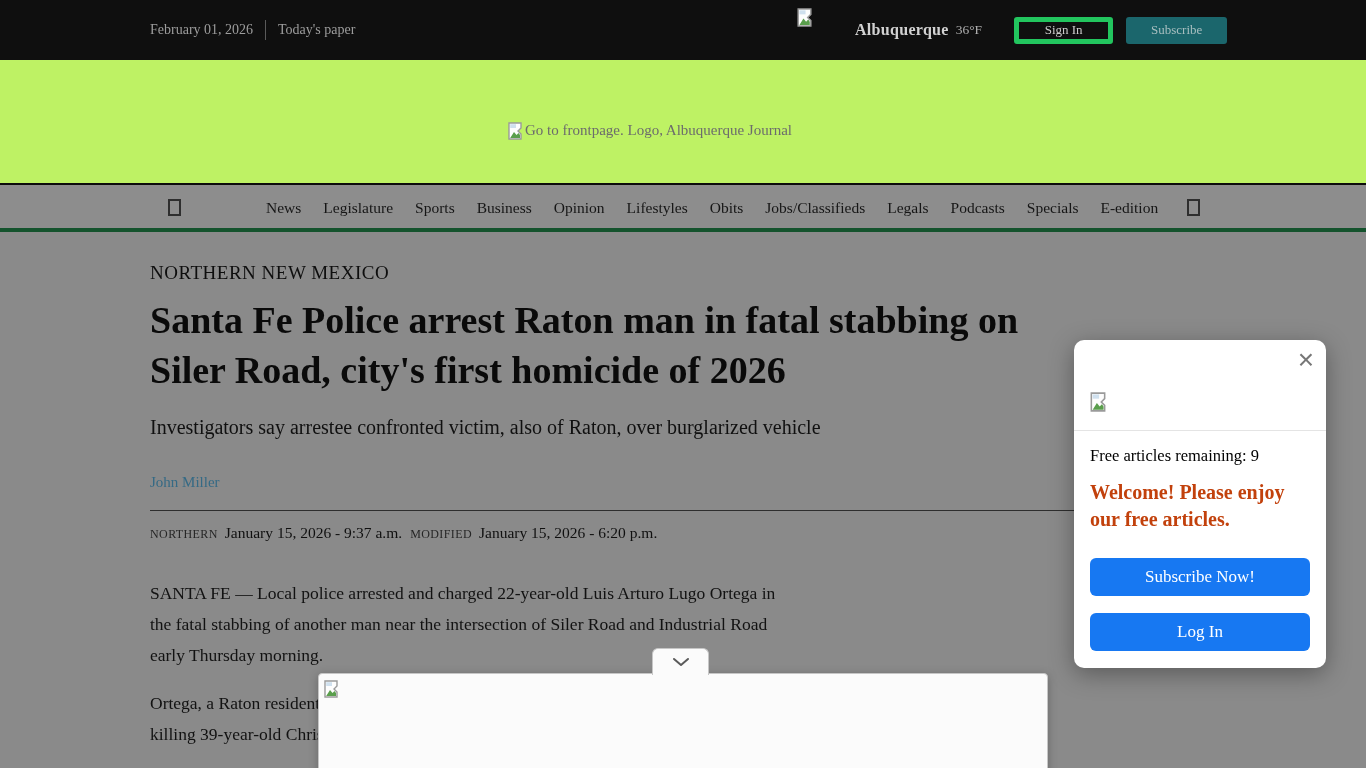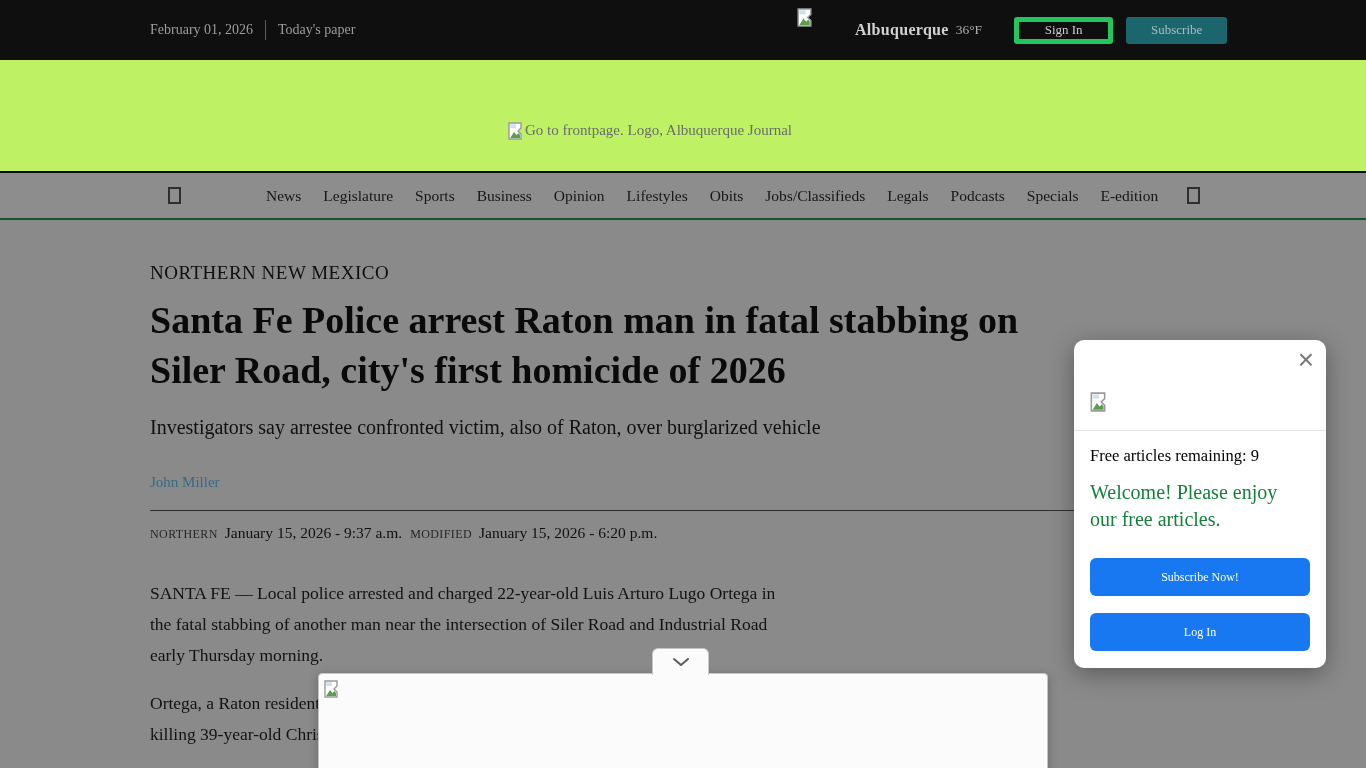--- a/index.html
+++ b/index.html
@@ -47,23 +47,23 @@
     background:#bef264;
   }
   .logo-link {
     position:absolute; left:508px; top:62px;
     display:flex; align-items:flex-start; gap:3px;
     color:#6c6c6c; font-size:15px; text-decoration:none;
   }
 
   
   .navbar {
-    position:absolute; left:0; top:171px; width:1366px; height:49px;
+    position:absolute; left:0; top:183px; width:1366px; height:49px;
     background:#8d8d8d;
-    border-top:2px solid #0c0c0c; border-bottom:2px solid #14532d;
+    border-top:2px solid #0c0c0c; border-bottom:4px solid #14532d;
   }
   .nav-burger, .nav-search {
     position:absolute; top:14px; width:13px; height:17px;
     border:2px solid #2e2e2e; background:transparent; cursor:pointer;
   }
   .nav-burger { left:168px; }
   .nav-search { left:1187px; }
   .nav-items {
     position:absolute; left:266px; top:0; height:45px;
     display:flex; align-items:center; gap:22px;
@@ -101,25 +101,25 @@
   .modal-close {
     position:absolute; right:12px; top:6px;
     background:none; border:none; cursor:pointer;
     font-size:28px; line-height:28px; color:#777;
     font-family:"Liberation Sans", sans-serif; font-weight:300;
   }
   .modal-img { position:absolute; left:16px; top:52px; }
   .modal-divider { position:absolute; left:0; top:90px; width:100%; height:1px; background:#e4e4e4; }
   .modal-free { position:absolute; left:16px; top:106px; font-size:16.5px; color:#000; }
   .modal-welcome { position:absolute; left:16px; top:139px; }
-  .modal-welcome div { font-size:20px; font-weight:normal; line-height:27px; color:#15803d; }
+  .modal-welcome div { font-size:20px; font-weight:bold; line-height:27px; color:#c2410c; }
   .modal-btn {
     position:absolute; left:16px; width:220px; height:38px;
     background:#1778f2; border:none; border-radius:6px;
-    color:#fff; font-size:12px; font-family:"Liberation Serif", serif;
+    color:#fff; font-size:17px; font-family:"Liberation Serif", serif;
     display:flex; align-items:center; justify-content:center; cursor:pointer;
   }
   .modal-btn.subscribe-now { top:218px; }
   .modal-btn.log-in { top:273px; }
 
   
   .ad-panel {
     position:absolute; left:318px; top:673px; width:730px; height:110px;
     background:#fbfbfb; border:1px solid #c6c6c6; border-radius:4px;
     box-shadow:0 2px 10px rgba(0,0,0,.25);

